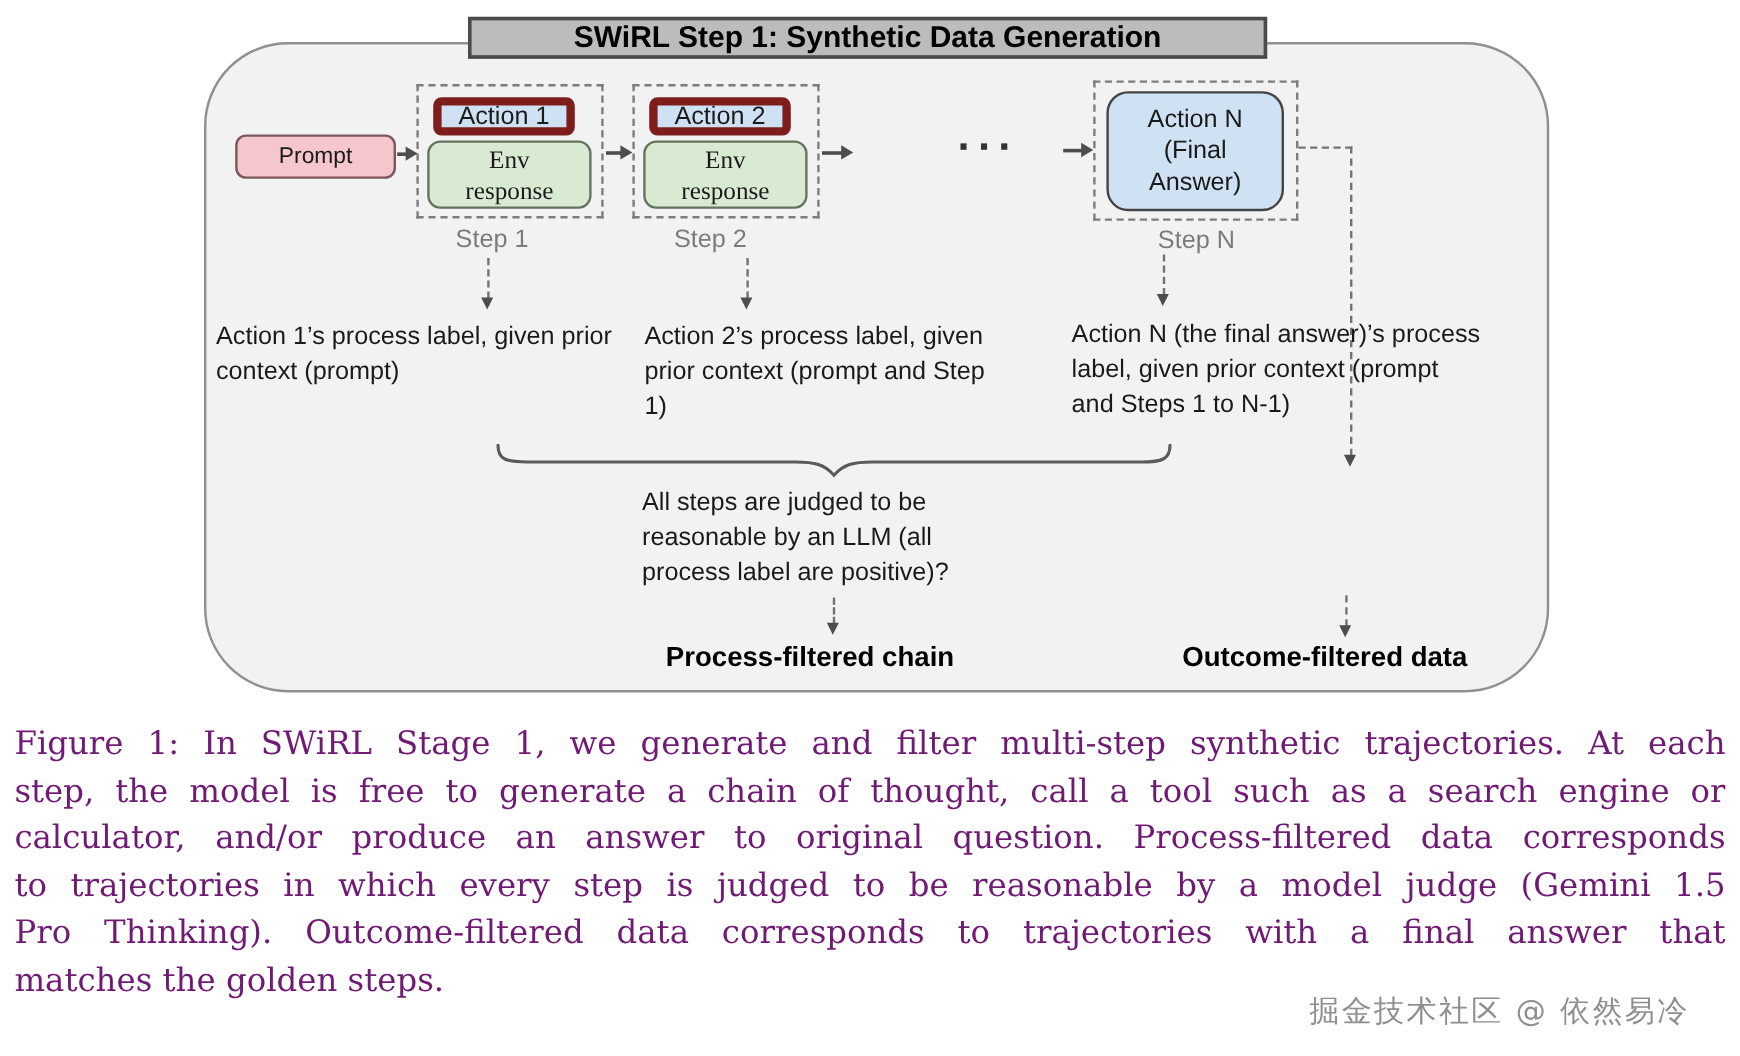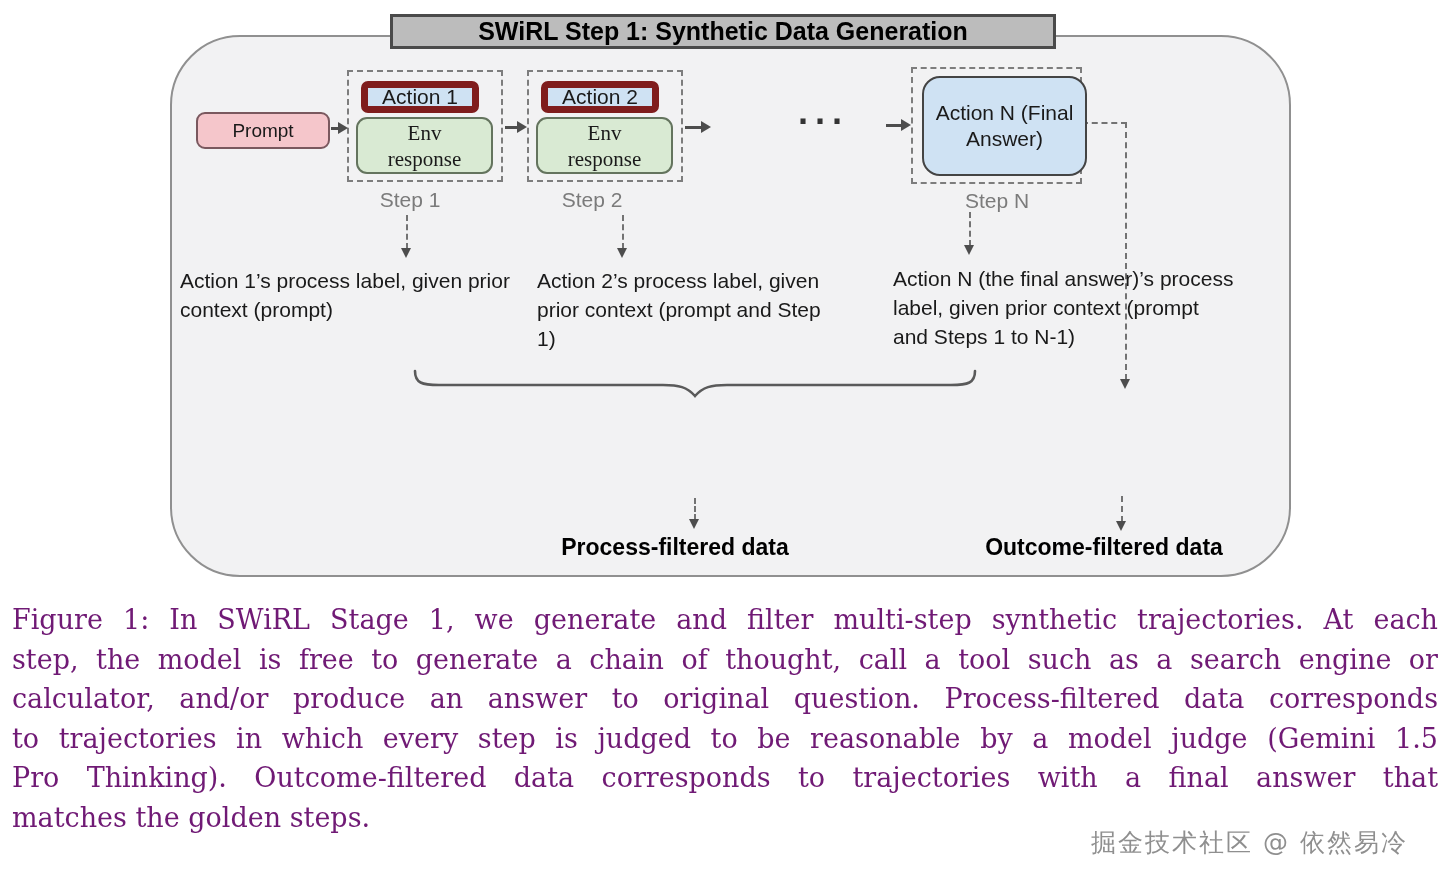--- a/index.html
+++ b/index.html
@@ -18,21 +18,21 @@
   .box{position:absolute;display:flex;align-items:center;justify-content:center;
        text-align:center;box-sizing:border-box;font-size:21px;line-height:26px;}
   .prompt{left:196px;top:112px;width:134px;height:37px;background:var(--prompt_fill,#f5c6cb);
           border:2px solid #7a585e;border-radius:9px;font-size:19px;}
   .action{background:var(--action_fill,#cfe2f3);border:7px solid #7f1d1d;border-radius:7px;}
   .action1{left:361px;top:81px;width:118px;height:32px;}
   .action2{left:541px;top:81px;width:118px;height:32px;}
   .env{background:var(--env_fill,#d9ead3);border:2px solid #64745e;border-radius:11px;font-family:Liberation Serif, serif;}
   .env1{left:356px;top:117px;width:137px;height:57px;padding:0 12px;}
   .env2{left:536px;top:117px;width:137px;height:57px;padding:0 12px;}
-  .actionN{left:922px;top:76px;width:165px;height:100px;background:var(--action_fill,#cfe2f3);
+  .actionN{left:922px;top:76px;width:148px;height:100px;background:var(--action_fill,#cfe2f3);
            border:2.5px solid #444;border-radius:18px;padding:0 9px;}
 
   .dashed-group{position:absolute;border:2px dashed #7d7d7d;box-sizing:border-box;}
   .grp1{left:347px;top:70px;width:156px;height:112px;}
   .grp2{left:527px;top:70px;width:156px;height:112px;}
   .grpN{left:911px;top:67px;width:171px;height:117px;}
 
   .step-label{position:absolute;width:156px;text-align:center;color:#7b7b7b;font-size:21px;}
 
   .ellipsis{position:absolute;left:798px;top:101px;font-size:36px;font-weight:bold;
@@ -124,22 +124,23 @@
   <div class="varrow" style="left:969px;top:212px;height:34px;"></div>
 
   <div class="dtext lbl1">Action 1’s process label, given prior context (prompt)</div>
   <div class="dtext lbl2">Action 2’s process label, given prior context (prompt and Step 1)</div>
   <div class="dtext lblN">Action N (the final answer)’s process label, given prior context (prompt and Steps 1 to N-1)</div>
 
   <svg class="brace" width="564" height="32" viewBox="0 0 564 32">
     <path d="M2,3 C2,15 9,17 26,17 L250,17 C266,17 274,19 282,28 C290,19 298,17 314,17 L538,17 C555,17 562,15 562,3" fill="none" stroke="#5a5a5a" stroke-width="2.6" stroke-linecap="round"></path>
   </svg>
 
+  <div class="dtext judge">All steps are judged to be reasonable by an LLM (all process label are positive)?</div>
   <div class="varrow" style="left:694px;top:498px;height:22px;"></div>
-  <div class="out-label pfd">Process-filtered data</div>
+  <div class="out-label pfd">Process-filtered chain</div>
 
   <div class="varrow" style="left:1121px;top:496px;height:26px;"></div>
   <div class="out-label ofd">Outcome-filtered data</div>
 
   <div class="caption">
     <div class="caption-line">Figure 1: In SWiRL Stage 1, we generate and filter multi-step synthetic trajectories. At each</div>
     <div class="caption-line">step, the model is free to generate a chain of thought, call a tool such as a search engine or</div>
     <div class="caption-line">calculator, and/or produce an answer to original question. Process-filtered data corresponds</div>
     <div class="caption-line">to trajectories in which every step is judged to be reasonable by a model judge (Gemini 1.5</div>
     <div class="caption-line">Pro Thinking). Outcome-filtered data corresponds to trajectories with a final answer that</div>

